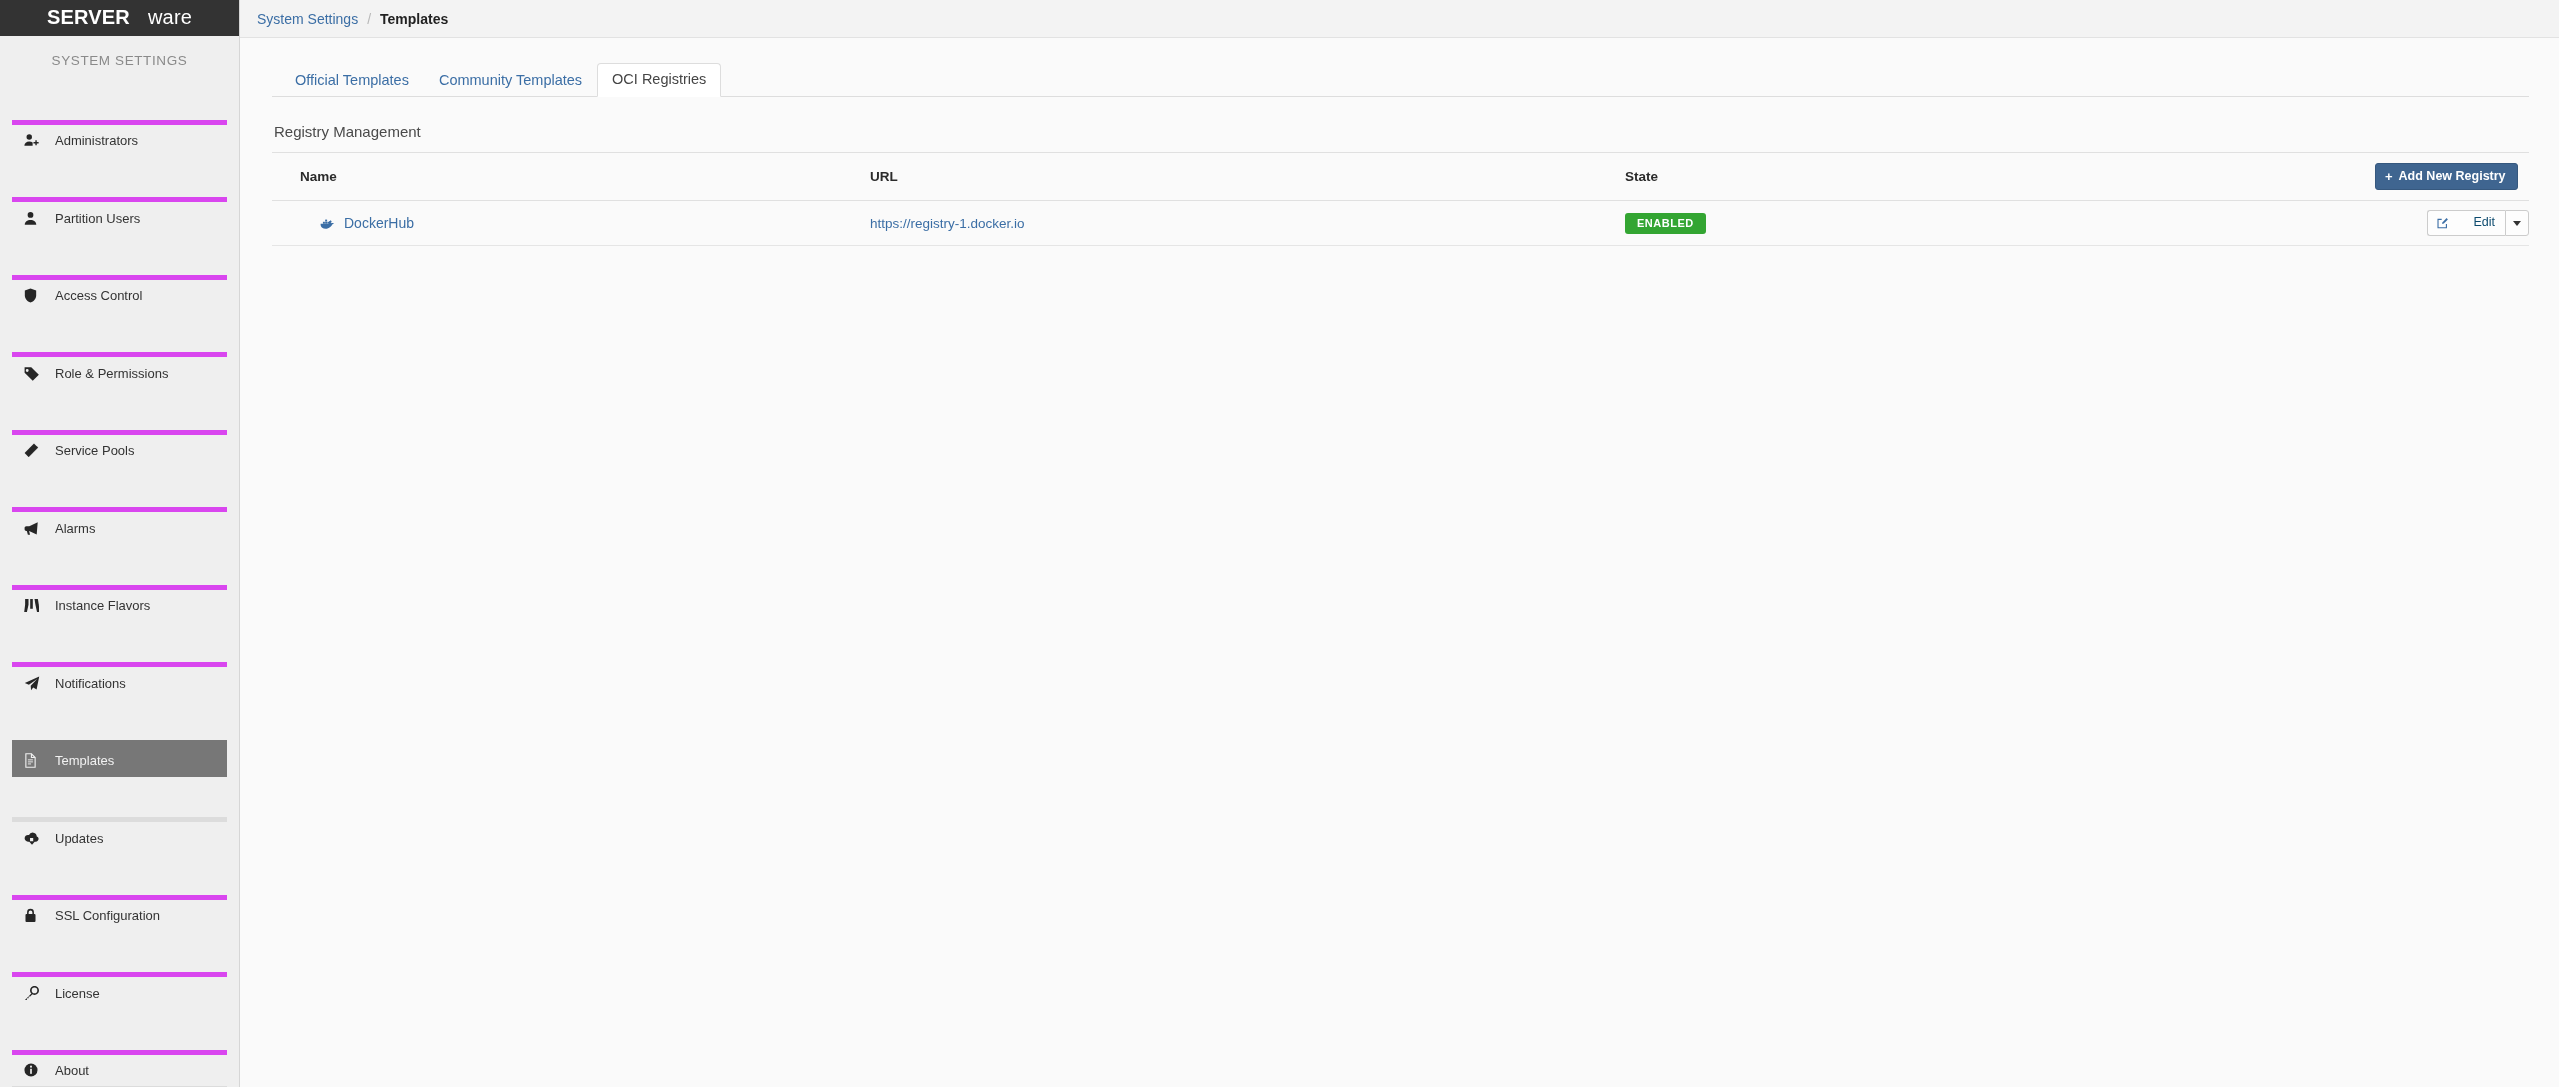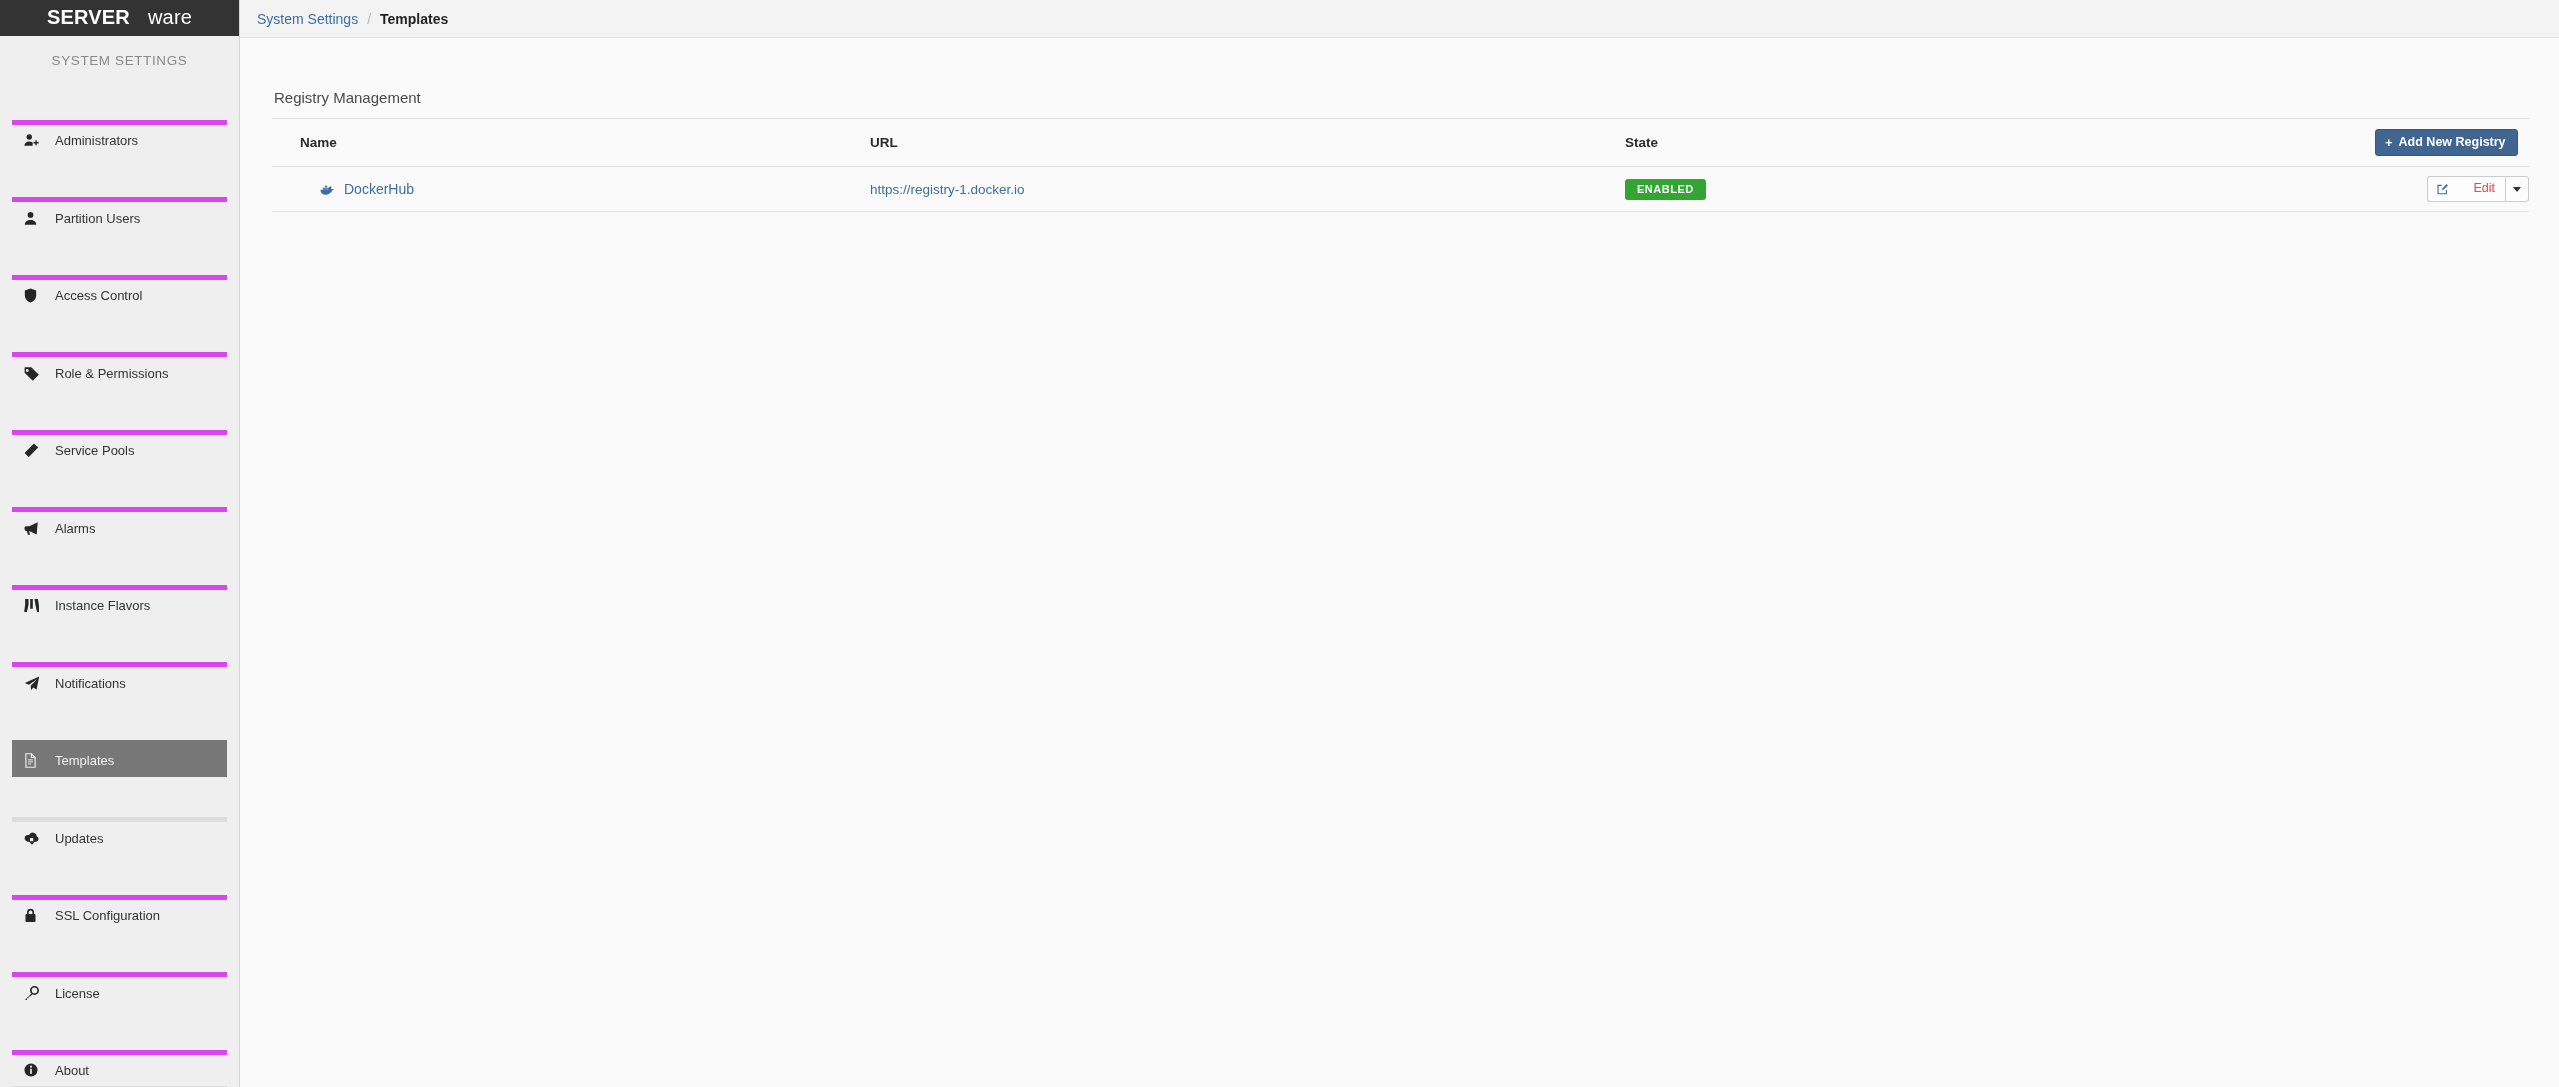--- a/index.html
+++ b/index.html
@@ -229,21 +229,21 @@
   .td-action { text-align: right; padding-right: 0 !important; }
   .btn-group { display: inline-flex; align-items: stretch; }
   .btn-edit {
     display: inline-flex;
     align-items: center;
     gap: 24px;
     background: #fdfdfd;
     border: 1px solid #cccccc;
     border-right: none;
     border-radius: 3px 0 0 3px;
-    color: #ef4444;
+    color: #0c4a6e;
     font-size: 12.5px;
     padding: 4px 10px 5px 9px;
     cursor: pointer;
     line-height: 15px;
     white-space: nowrap;
   }
   .btn-edit .pencil { color: #3b6ea5; display: inline-flex; }
   .btn-caret {
     display: inline-flex;
     align-items: center;
@@ -413,20 +413,25 @@
   <section class="main">
 
     <div class="breadcrumb-bar">
       <a class="crumb-link">System Settings</a>
       <span class="crumb-sep">/</span>
       <span class="crumb-current">Templates</span>
     </div>
 
     <div class="content">
 
+      <div class="tabs">
+        <div class="tab">Official Templates</div>
+        <div class="tab">Community Templates</div>
+        <div class="tab active">OCI Registries</div>
+      </div>
 
       <div class="panel">
 
         <div class="panel-title">Registry Management</div>
 
         <div class="table-wrap">
           <table class="registry-table">
             <thead>
               <tr>
                 <th class="col-name">Name</th>

